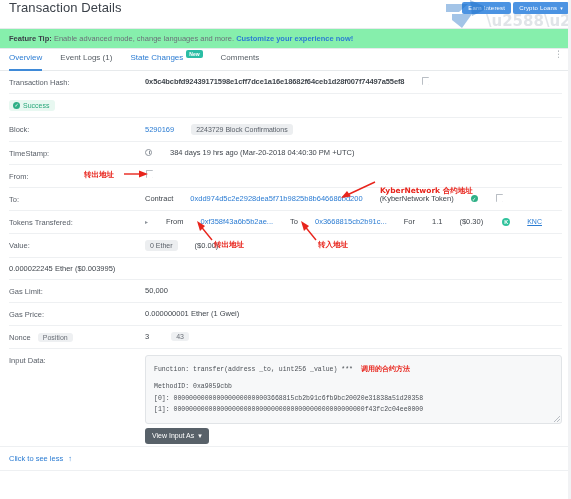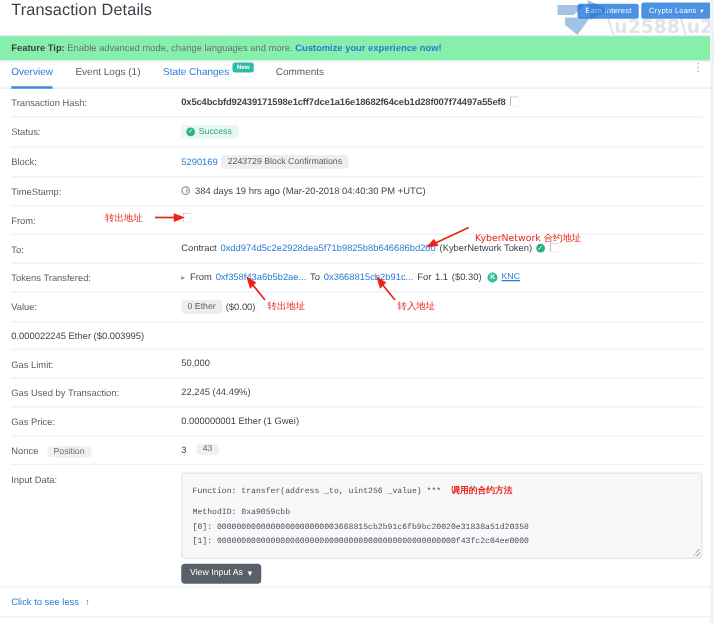--- a/index.html
+++ b/index.html
@@ -141,21 +141,21 @@
     color: #5a6069;
     padding-top: 1px;
   }
   .value {
     flex: 1;
     font-size: 7.5px;
     color: #3f454c;
     display: flex;
     align-items: center;
     flex-wrap: wrap;
-    gap: 3px;
+    gap: 17px;
     position: relative;
   }
   .value.hash { font-weight: bold; letter-spacing: -.1px; }
   .link { color: #2b7cd3; text-decoration: none; }
   .copy-icon {
     display: inline-block;
     width: 6px; height: 7px;
     border: 1px solid #b9bec4;
     border-radius: 1px;
     position: relative;
@@ -298,21 +298,21 @@
     font-size: 7.5px;
   }
   .see-less a { color: #2b7cd3; text-decoration: none; }
   .see-less .arrow { color: #2b7cd3; margin-left: 3px; }
 
   
   .anno {
     position: absolute;
     color: #e8241c;
     font-size: 7.5px;
-    font-weight: normal;
+    font-weight: bold;
     white-space: nowrap;
     font-family: "DejaVu Sans", sans-serif;
     z-index: 5;
   }
   .anno-svg { position: absolute; left: 0; top: 0; width: 571px; height: 499px; pointer-events: none; z-index: 4; }
   .anno-red-inline {
     color: #e8241c;
     font-weight: bold;
     font-size: 7px;
     font-family: "DejaVu Sans", sans-serif;
@@ -381,21 +381,20 @@
 
   <div class="row">
     <div class="label">Transaction Hash:</div>
     <div class="value hash">
       <span>0x5c4bcbfd92439171598e1cff7dce1a16e18682f64ceb1d28f007f74497a55ef8</span>
       <span class="copy-icon"></span>
     </div>
   </div>
 
   <div class="row">
-    <div class="label">Status:</div>
     <div class="value">
       <span class="status-badge">
         <span class="check-circle">✓</span>
         <span>Success</span>
       </span>
     </div>
   </div>
 
   <div class="row">
     <div class="label">Block:</div>
@@ -457,24 +456,20 @@
 
   <div class="row">
     <div class="value">0.000022245 Ether ($0.003995)</div>
   </div>
 
   <div class="row">
     <div class="label">Gas Limit:</div>
     <div class="value">50,000</div>
   </div>
 
-  <div class="row">
-    <div class="label">Gas Used by Transaction:</div>
-    <div class="value">22,245 (44.49%)</div>
-  </div>
 
   <div class="row">
     <div class="label">Gas Price:</div>
     <div class="value">0.000000001 Ether (1 Gwei)</div>
   </div>
 
   <div class="row">
     <div class="label">
       <span>Nonce</span>
       <span class="nonce-pill">Position</span>

